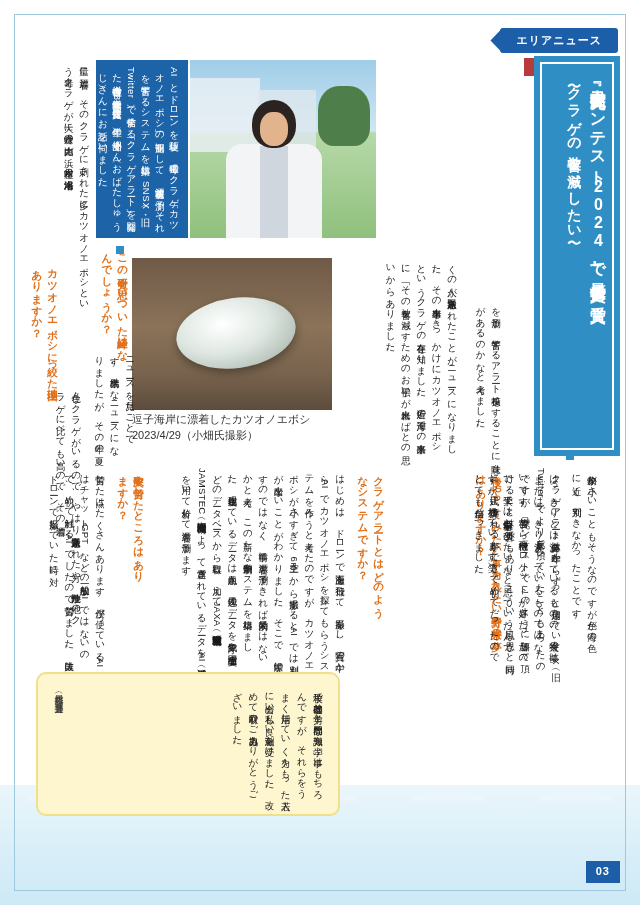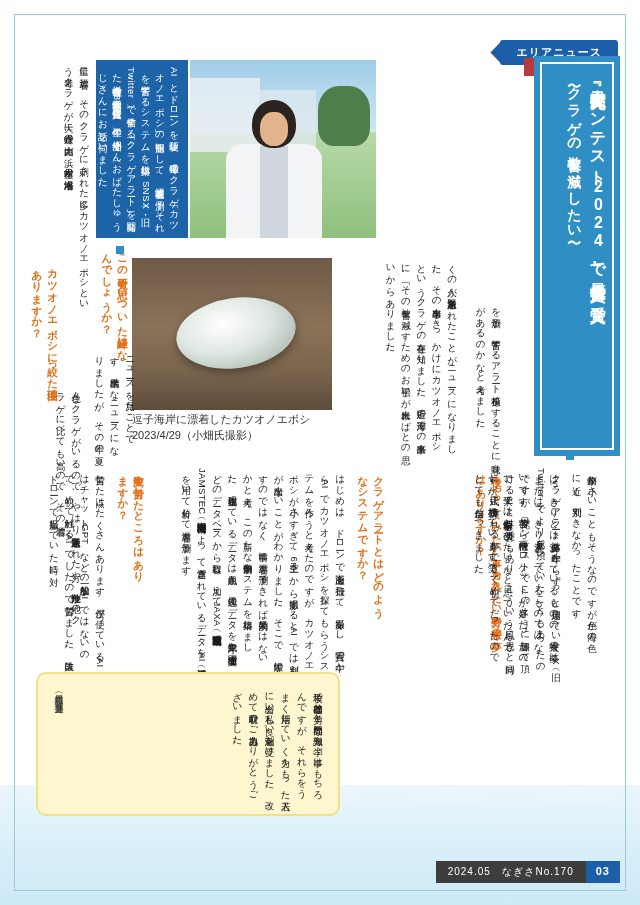--- a/index.html
+++ b/index.html
@@ -27,21 +27,21 @@
                radial-gradient(ellipse 60px 16px at 70% 100%, #eaf6fb 60%, transparent 61%),
                radial-gradient(ellipse 60px 16px at 90% 100%, #eaf6fb 60%, transparent 61%);
   }
   .frame{
     position:absolute;left:14px;top:14px;width:612px;height:877px;
     border:1px solid #9ec9dd;
     box-sizing:border-box;
   }
   
   .area-tag{
-    position:absolute;right:22px;top:40px;
+    position:absolute;right:22px;top:28px;
     background:#1c5fa8;color:#fff;
     font-size:11px;letter-spacing:1px;
     padding:5px 16px 5px 16px;
     border-radius:3px;
     font-weight:bold;
   }
   .area-tag:before{
     content:"";position:absolute;left:-10px;top:0;bottom:0;width:12px;
     background:#1c5fa8;
     clip-path:polygon(100% 0,100% 100%,0 50%);
@@ -261,15 +261,14 @@
 <div class="bodycol" style="left:470px;top:300px;width:34px;height:160px;">を予測し、警告するアラート投稿をすることに意味があるのかなと考えました。</div>
 <div class="bodycol" style="left:566px;top:468px;width:34px;height:170px;">象物が小さいこともそうなのですが色が海の色に近く、判別できなかったことです。</div>
 <div class="bodycol" style="left:528px;top:468px;width:34px;height:190px;">はっきりとは決まっているものの、将来の夢はまだはっきり決まっているものではないです。昔から飛行機やロケットが好きだったので、大学では航空宇宙工学を学びたいなと思っていたんですが、揺れています（笑）</div>
 
 <div class="closing">
   <div class="txt">学校で基礎的な学力と専門的な知識を学ぶ事はもちろんですが、それらをうまく活用していく力をもった若人に出会い私も良い刺激を受けました。改めて取材のご協力ありがとうございました。</div>
   <div class="sig">（広報委員　井上博登）</div>
 </div>
 
 <div class="footer">
-  <div class="meta">2024.05　なぎさNo.170</div>
   <div class="pg">03</div>
 </div>
 
 </body></html>

